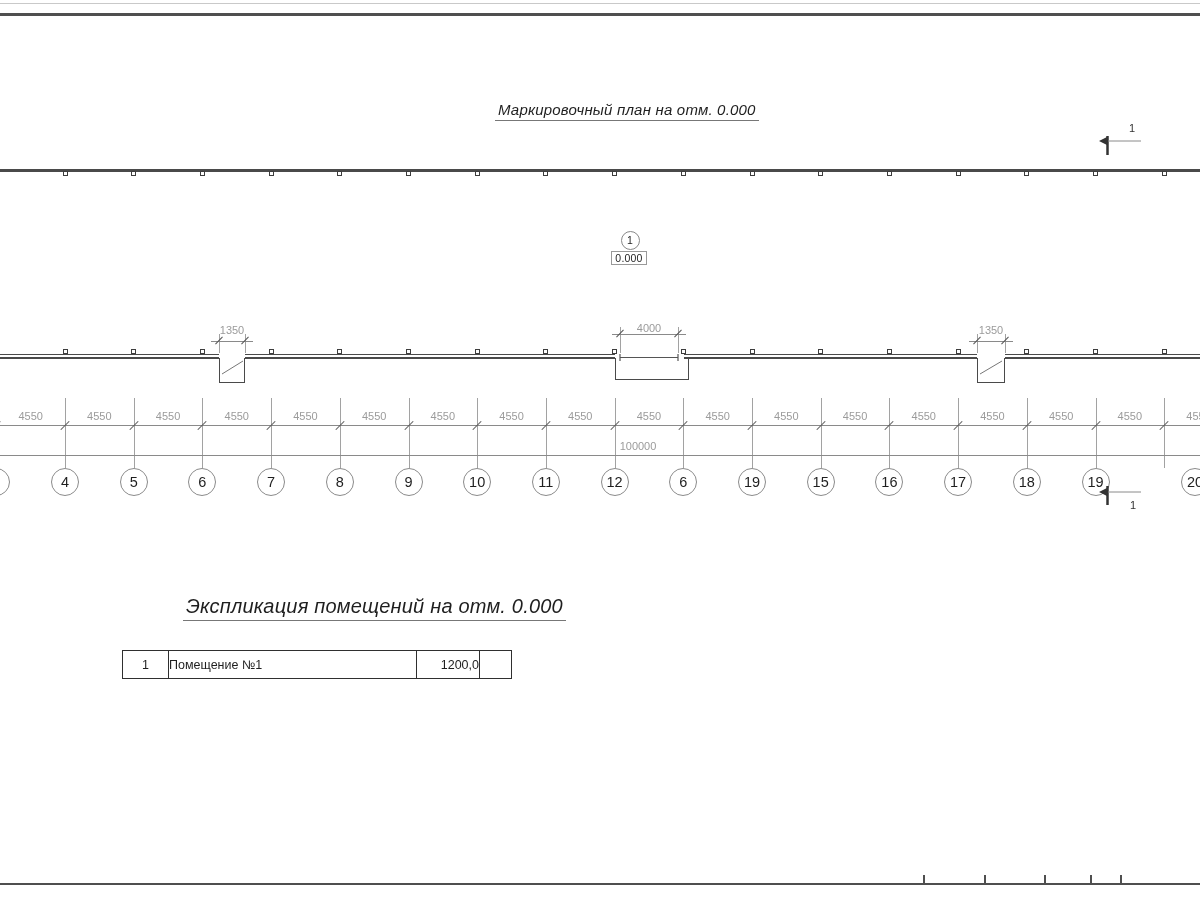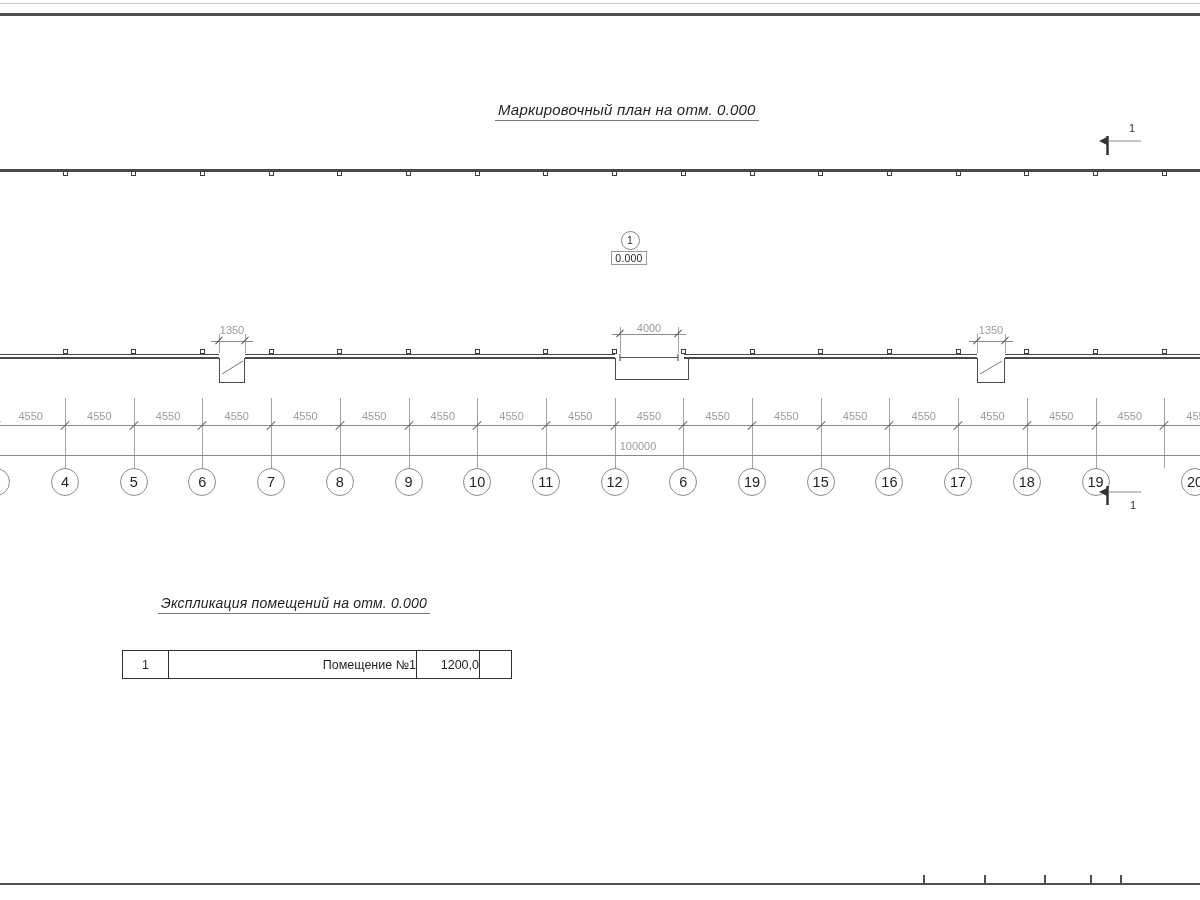--- a/index.html
+++ b/index.html
@@ -11,21 +11,21 @@
   .abs{position:absolute;}
   
   .frame-thin{left:0;top:3px;width:1200px;height:1px;background:#c9c9c9;}
   .frame-top{left:0;top:13px;width:1200px;height:3px;background:var(--frame);}
   .frame-bottom{left:0;top:883px;width:1200px;height:2px;background:var(--frame);}
   .frame-tick{width:2px;height:8px;top:875px;background:var(--frame);}
   
   .draw-title{font-style:italic;font-size:15px;color:#1f1f1f;letter-spacing:.2px;
               border-bottom:1px solid #777;padding:0 3px 2px 3px;white-space:nowrap;}
   .plan-title{left:495px;top:101px;}
-  .table-title{left:158px;top:595px;font-size:14px;}
+  .table-title{left:183px;top:595px;font-size:20px;}
   
   .wall-top{left:0;top:169px;width:1200px;height:3px;background:var(--wall);}
   .wall-mid{top:353.5px;height:5px;box-sizing:border-box;background:#fff;
             border-top:1.5px solid var(--wall);border-bottom:2px solid var(--wall);}
   .col-square{width:5px;height:5px;box-sizing:border-box;border:1px solid #3d3d3d;background:#fff;}
   .porch{box-sizing:border-box;border:1.5px solid var(--wall);border-top:none;background:transparent;}
   
   .ext-line{width:1px;background:#a2a2a2;}
   .dim-line{height:1px;background:var(--thin);}
   .tick{height:0;border-top:1.5px solid #555;transform:rotate(-45deg);}
@@ -42,21 +42,21 @@
   
   .expl-table{position:absolute;left:122px;top:650px;border-collapse:collapse;table-layout:fixed;
               font-size:12px;color:#1f1f1f;border:1.5px solid #2f2f2f;}
   .expl-table td{border:1px solid #2f2f2f;padding:0;vertical-align:middle;overflow:hidden;}
   .expl-table .hdr{text-align:center;line-height:14px;height:45px;}
   .expl-table .r{height:27px;font-size:12.5px;}
   .c-num{width:45px;text-align:center;}
   .c-name{width:247px;}
   .c-area{width:62px;text-align:right;}
   .c-cat{width:31px;text-align:center;}
-  .name-left{padding-left:8px;text-align:right;}
+  .name-left{padding-left:8px;text-align:left;}
   .name-right{padding-right:5px;text-align:right;}
 </style>
 </head>
 <body>
 
 <div class="stage">
 
   <div class="abs frame-thin"></div>
   <div class="abs frame-top"></div>
   <div class="abs frame-bottom"></div>

